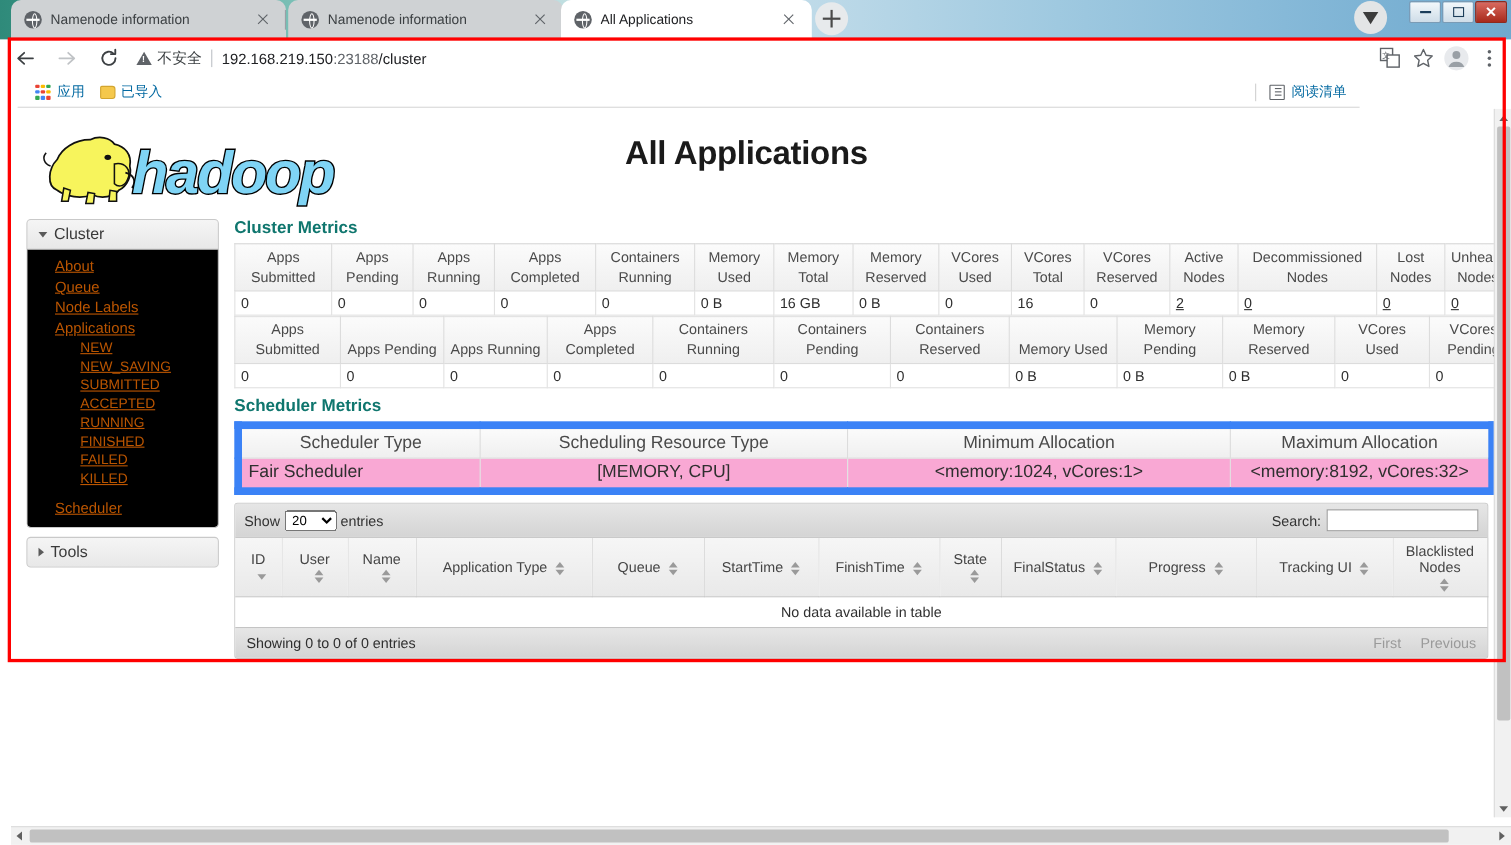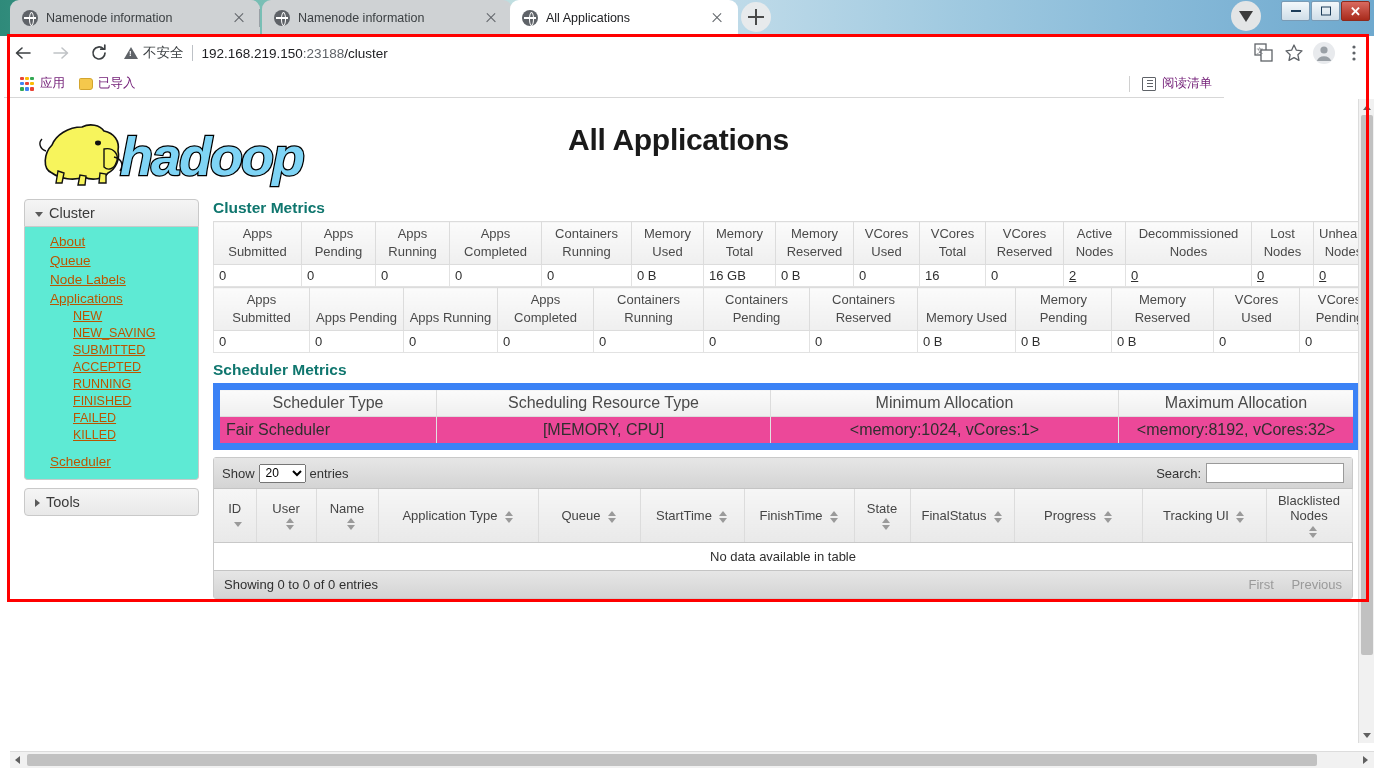--- a/index.html
+++ b/index.html
@@ -128,23 +128,23 @@
   }
   .insecure-label { color: #3c4043; margin-right: 8px; font-size: 13.5px; }
   .omni-div { width: 1px; height: 16px; background: #bdc1c6; margin-right: 9px; }
   .url-main { color: #202124; }
   .url-dim { color: #5f6368; }
   .toolbar-right { display: flex; align-items: center; margin-right: 6px; }
   .tb-ico { width: 28px; height: 28px; position: relative; margin-left: 2px; }
 
   
   .bookmarks {
-    position: absolute; left: 4px; top: 70px; width: 1220px; height: 28px;
+    position: absolute; left: 16px; top: 70px; width: 1220px; height: 28px;
     background: #ffffff; display: flex; align-items: center;
-    font-size: 12.5px; color: #701a75;
+    font-size: 12.5px; color: #0369a1;
     border-bottom: 1px solid #d7d7d7;
   }
   .apps-grid {
     width: 14px; height: 14px; margin: 0 6px 0 16px;
     display: grid; grid-template-columns: repeat(3,1fr); grid-template-rows: repeat(3,1fr); gap: 1.5px;
   }
   .apps-grid span { display: block; border-radius: 1px; }
   .bm-item { display: flex; align-items: center; margin-right: 14px; }
   .folder-ico {
     width: 14px; height: 12px; margin-right: 5px;
@@ -226,21 +226,21 @@
     display: inline-block; width: 0; height: 0; margin-right: 6px;
     border-left: 4px solid transparent; border-right: 4px solid transparent;
     border-top: 5px solid #5a5a5a; vertical-align: middle;
   }
   .panel-head .caret-right {
     display: inline-block; width: 0; height: 0; margin-right: 6px;
     border-top: 4px solid transparent; border-bottom: 4px solid transparent;
     border-left: 5px solid #5a5a5a; vertical-align: middle;
   }
   .panel-body {
-    background: #5eead4; border: 1px solid #c9c9c9; border-top: none;
+    background: #000000; border: 1px solid #c9c9c9; border-top: none;
     border-radius: 0 0 4px 4px; padding: 5px 4px 8px 0;
   }
   .nav-link {
     display: block; color: #bb5500; text-decoration: underline;
     font-size: 13.5px; padding: 1px 0 1px 25px; line-height: 17px;
   }
   .nav-link.sub { padding-left: 48px; font-size: 12.5px; line-height: 15px; }
   .nav-gap { height: 8px; }
   .tools-panel { margin-top: 8px; }
   .tools-panel .panel-head { border-radius: 4px; }
@@ -270,21 +270,21 @@
   }
   table.metrics td.lnk a { color: #2f2f2f; text-decoration: underline; }
 
   
   table.sched { border-collapse: collapse; width: 1140px; font-size: 16px;
     border: 7px solid #3b82f6; table-layout: fixed; }
   table.sched th {
     background: linear-gradient(#fbfbfb,#efefef); border: 1px solid #dcdcdc;
     font-weight: normal; text-align: center; padding: 4px 6px; color: #4a4a4a;
   }
-  table.sched td { border: 1px solid #e2e2e2; padding: 4px 6px; color: #2f2f2f; background: #ec4899; }
+  table.sched td { border: 1px solid #e2e2e2; padding: 4px 6px; color: #2f2f2f; background: #f9a8d4; }
 
   
   .dt-wrap { margin-top: 7px; border: 1px solid #c9c9c9; border-radius: 3px; width: 1140px; background: #fff; }
   .dt-top {
     background: linear-gradient(#e6e6e6,#d4d4d4);
     padding: 5px 8px; display: flex; align-items: center;
     font-size: 13px; color: #333; border-bottom: 1px solid #c4c4c4;
   }
   .dt-top select {
     font-size: 12px; font-family: "Liberation Sans", sans-serif;

